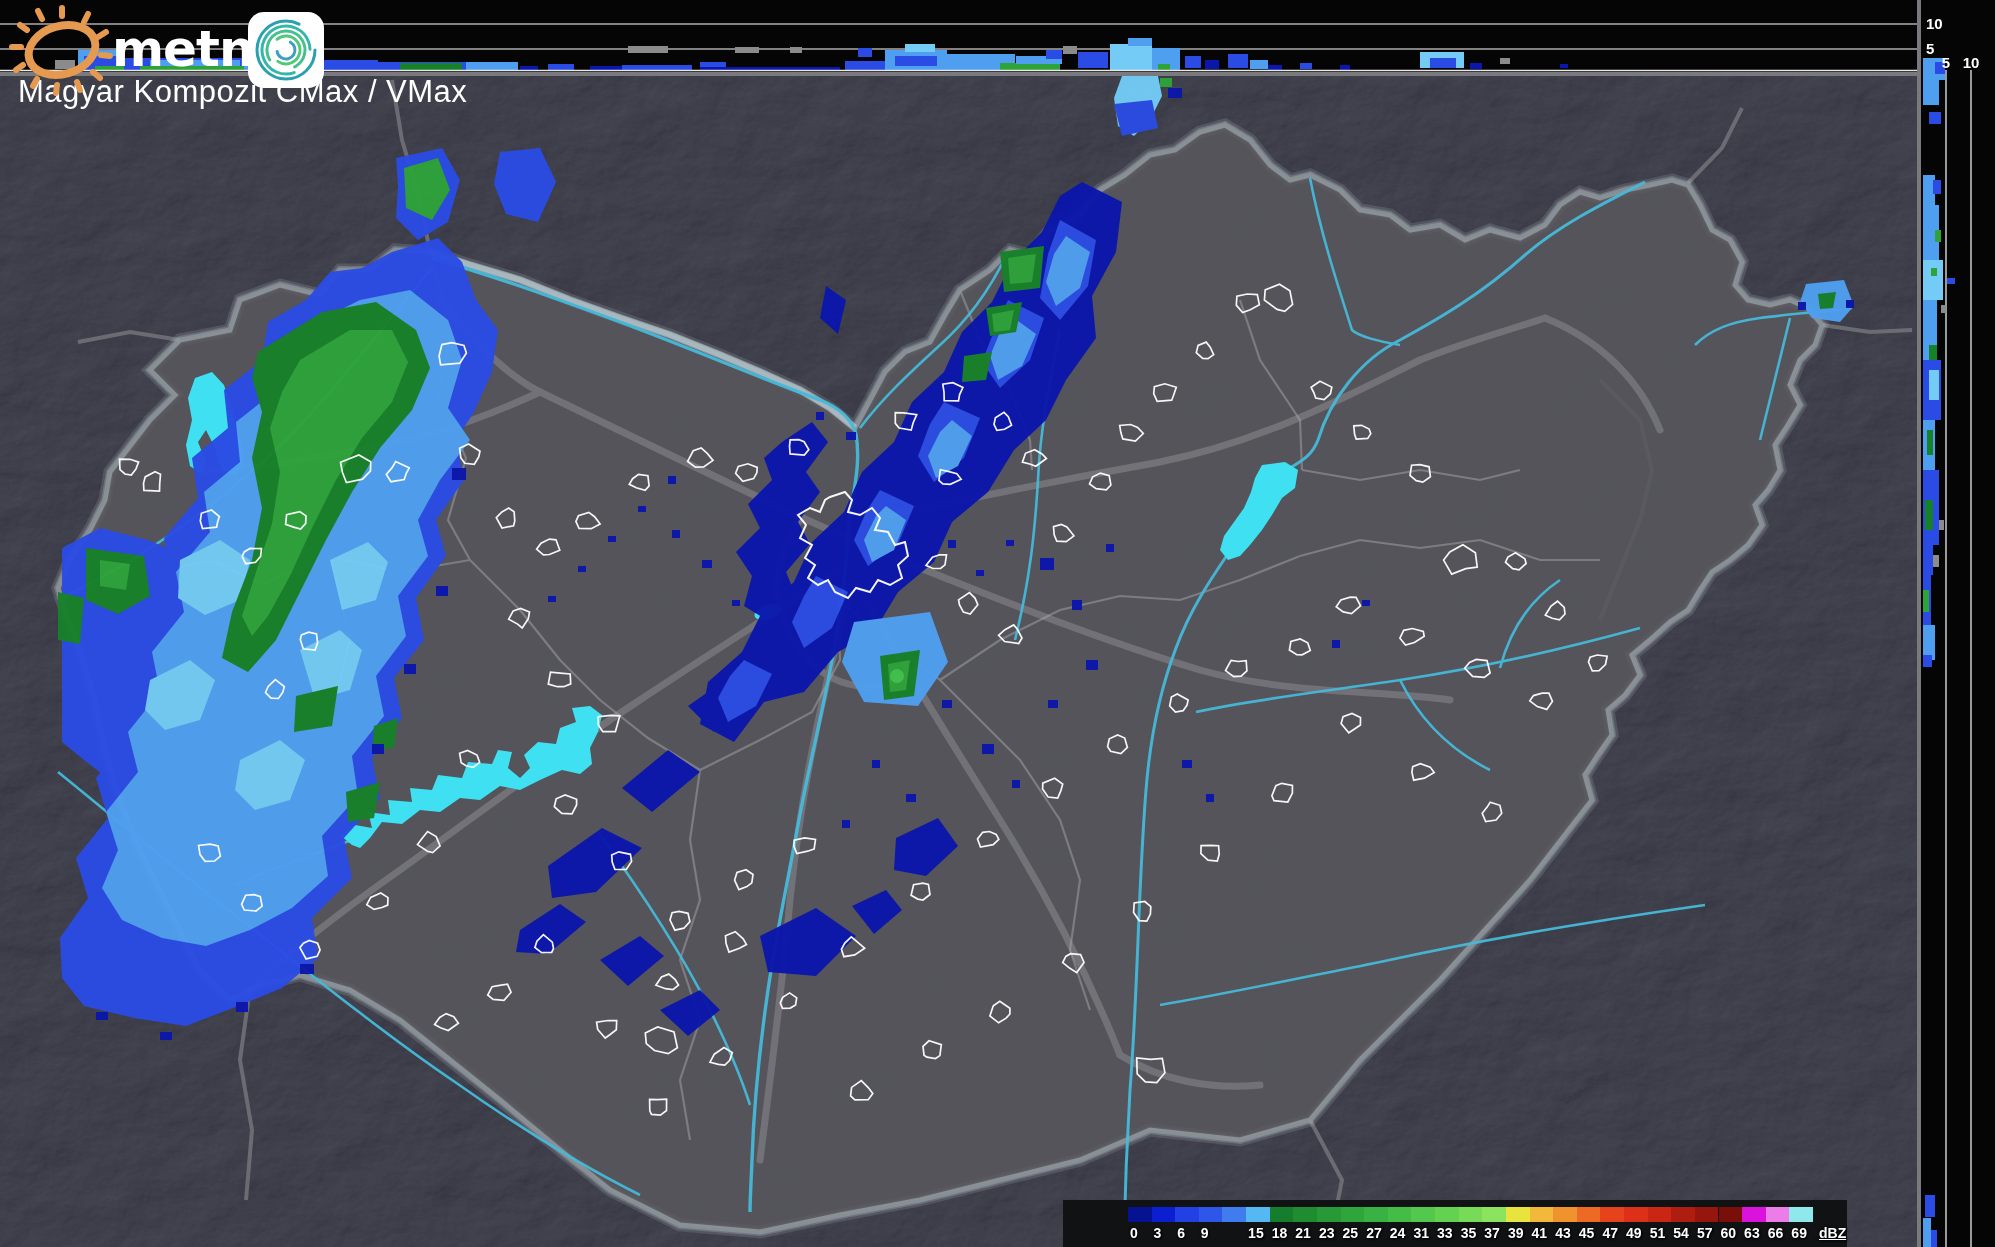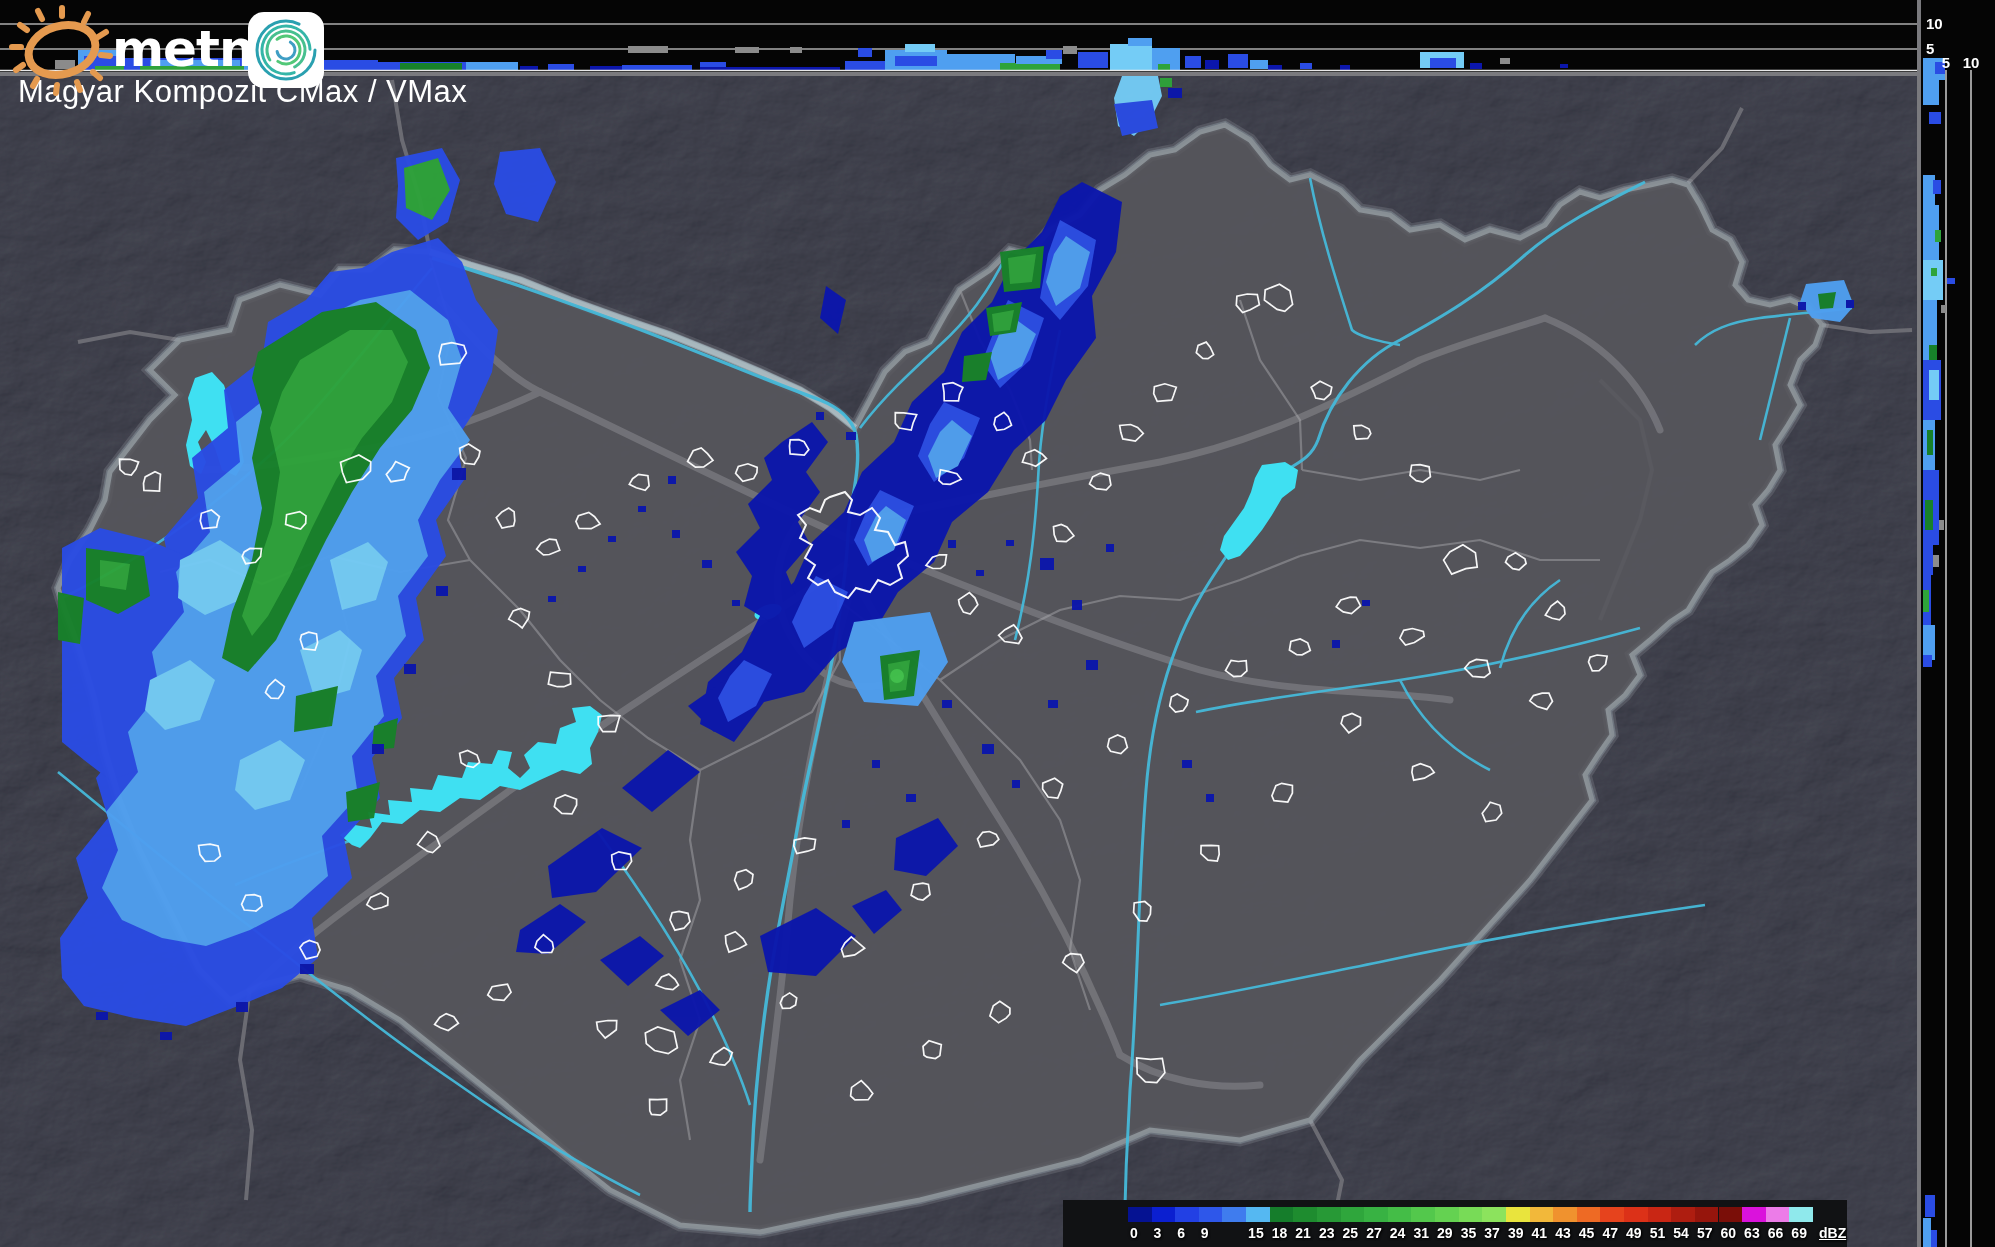--- a/index.html
+++ b/index.html
@@ -475,21 +475,21 @@
       <div class="lbl" style="left: 255.96px;">23</div>
       <div class="cell" style="left: 277.58px; width: 23.62px; background: rgb(47, 166, 60);"></div>
       <div class="lbl" style="left: 279.58px;">25</div>
       <div class="cell" style="left: 301.2px; width: 23.62px; background: rgb(56, 178, 67);"></div>
       <div class="lbl" style="left: 303.2px;">27</div>
       <div class="cell" style="left: 324.82px; width: 23.62px; background: rgb(68, 189, 71);"></div>
       <div class="lbl" style="left: 326.82px;">24</div>
       <div class="cell" style="left: 348.44px; width: 23.62px; background: rgb(83, 200, 76);"></div>
       <div class="lbl" style="left: 350.44px;">31</div>
       <div class="cell" style="left: 372.06px; width: 23.62px; background: rgb(100, 210, 81);"></div>
-      <div class="lbl" style="left: 374.06px;">29</div>
+      <div class="lbl" style="left: 374.06px;">33</div>
       <div class="cell" style="left: 395.68px; width: 23.62px; background: rgb(120, 219, 87);"></div>
       <div class="lbl" style="left: 397.68px;">35</div>
       <div class="cell" style="left: 419.3px; width: 23.62px; background: rgb(140, 227, 93);"></div>
       <div class="lbl" style="left: 421.3px;">37</div>
       <div class="cell" style="left: 442.92px; width: 23.62px; background: rgb(233, 228, 61);"></div>
       <div class="lbl" style="left: 444.92px;">39</div>
       <div class="cell" style="left: 466.54px; width: 23.62px; background: rgb(242, 184, 58);"></div>
       <div class="lbl" style="left: 468.54px;">41</div>
       <div class="cell" style="left: 490.16px; width: 23.62px; background: rgb(240, 146, 46);"></div>
       <div class="lbl" style="left: 492.16px; text-align: center;">43</div>

